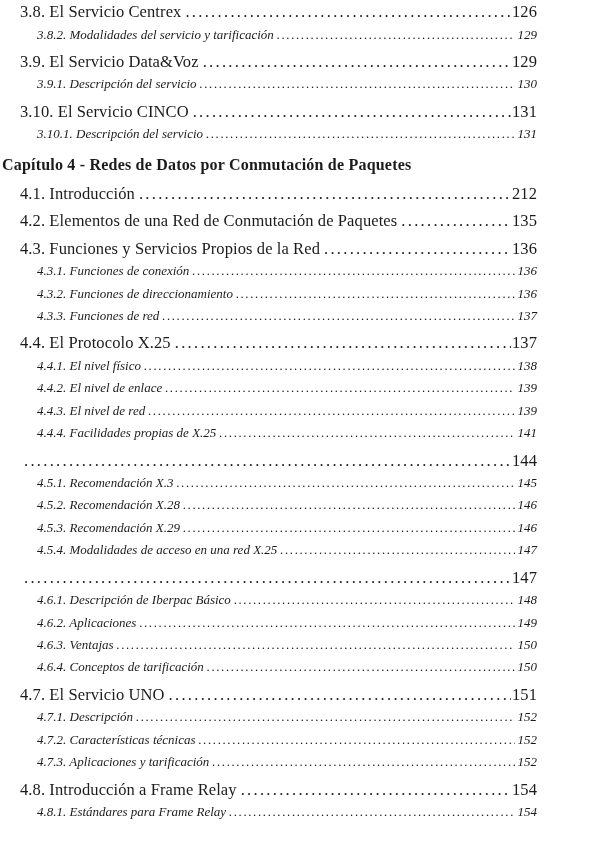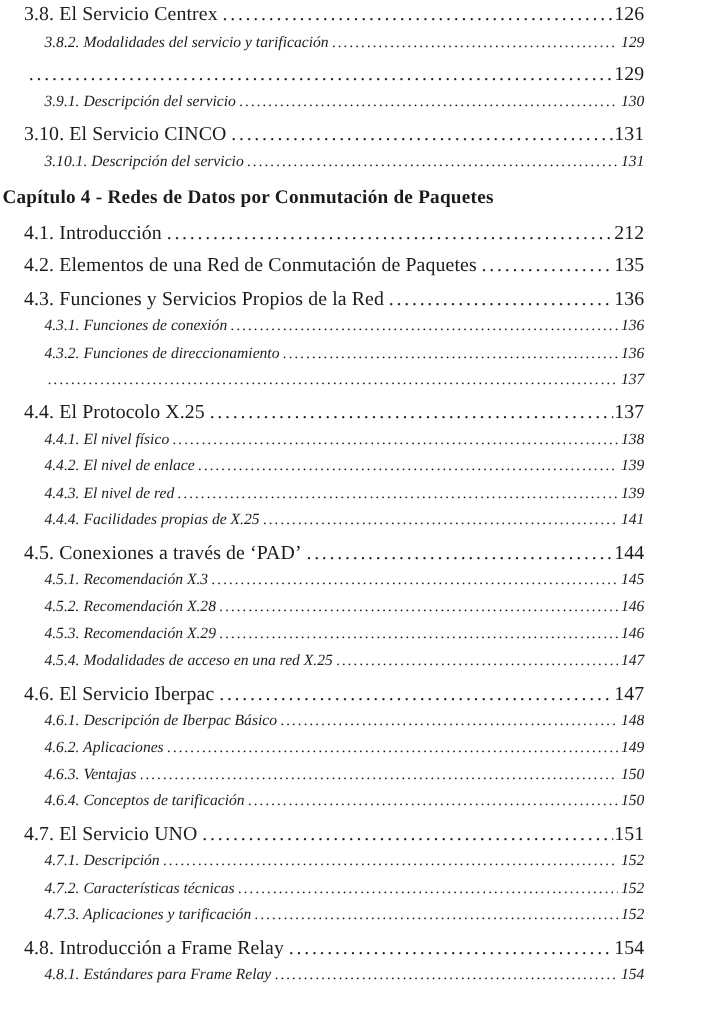--- a/index.html
+++ b/index.html
@@ -75,20 +75,21 @@
         <span class="t">3.8. El Servicio Centrex</span>
         <span class="leader"></span>
         <span class="pg">126</span>
       </div>
       <div class="row l2">
         <span class="t">3.8.2. Modalidades del servicio y tarificación</span>
         <span class="leader"></span>
         <span class="pg">129</span>
       </div>
       <div class="row l1">
+        <span class="t">3.9. El Servicio Data&amp;Voz</span>
         <span class="leader"></span>
         <span class="pg">129</span>
       </div>
       <div class="row l2">
         <span class="t">3.9.1. Descripción del servicio</span>
         <span class="leader"></span>
         <span class="pg">130</span>
       </div>
       <div class="row l1">
         <span class="t">3.10. El Servicio CINCO</span>
@@ -120,20 +121,21 @@
         <span class="t">4.3.1. Funciones de conexión</span>
         <span class="leader"></span>
         <span class="pg">136</span>
       </div>
       <div class="row l2">
         <span class="t">4.3.2. Funciones de direccionamiento</span>
         <span class="leader"></span>
         <span class="pg">136</span>
       </div>
       <div class="row l2">
+        <span class="t">4.3.3. Funciones de red</span>
         <span class="leader"></span>
         <span class="pg">137</span>
       </div>
       <div class="row l1">
         <span class="t">4.4. El Protocolo X.25</span>
         <span class="leader"></span>
         <span class="pg">137</span>
       </div>
       <div class="row l2">
         <span class="t">4.4.1. El nivel físico</span>
@@ -149,21 +151,20 @@
         <span class="t">4.4.3. El nivel de red</span>
         <span class="leader"></span>
         <span class="pg">139</span>
       </div>
       <div class="row l2">
         <span class="t">4.4.4. Facilidades propias de X.25</span>
         <span class="leader"></span>
         <span class="pg">141</span>
       </div>
       <div class="row l1">
-        <span class="t">4.5. Conexiones a través de ‘PAD’</span>
         <span class="leader"></span>
         <span class="pg">144</span>
       </div>
       <div class="row l2">
         <span class="t">4.5.1. Recomendación X.3</span>
         <span class="leader"></span>
         <span class="pg">145</span>
       </div>
       <div class="row l2">
         <span class="t">4.5.2. Recomendación X.28</span>
@@ -174,21 +175,20 @@
         <span class="t">4.5.3. Recomendación X.29</span>
         <span class="leader"></span>
         <span class="pg">146</span>
       </div>
       <div class="row l2">
         <span class="t">4.5.4. Modalidades de acceso en una red X.25</span>
         <span class="leader"></span>
         <span class="pg">147</span>
       </div>
       <div class="row l1">
-        <span class="t">4.6. El Servicio Iberpac</span>
         <span class="leader"></span>
         <span class="pg">147</span>
       </div>
       <div class="row l2">
         <span class="t">4.6.1. Descripción de Iberpac Básico</span>
         <span class="leader"></span>
         <span class="pg">148</span>
       </div>
       <div class="row l2">
         <span class="t">4.6.2. Aplicaciones</span>

